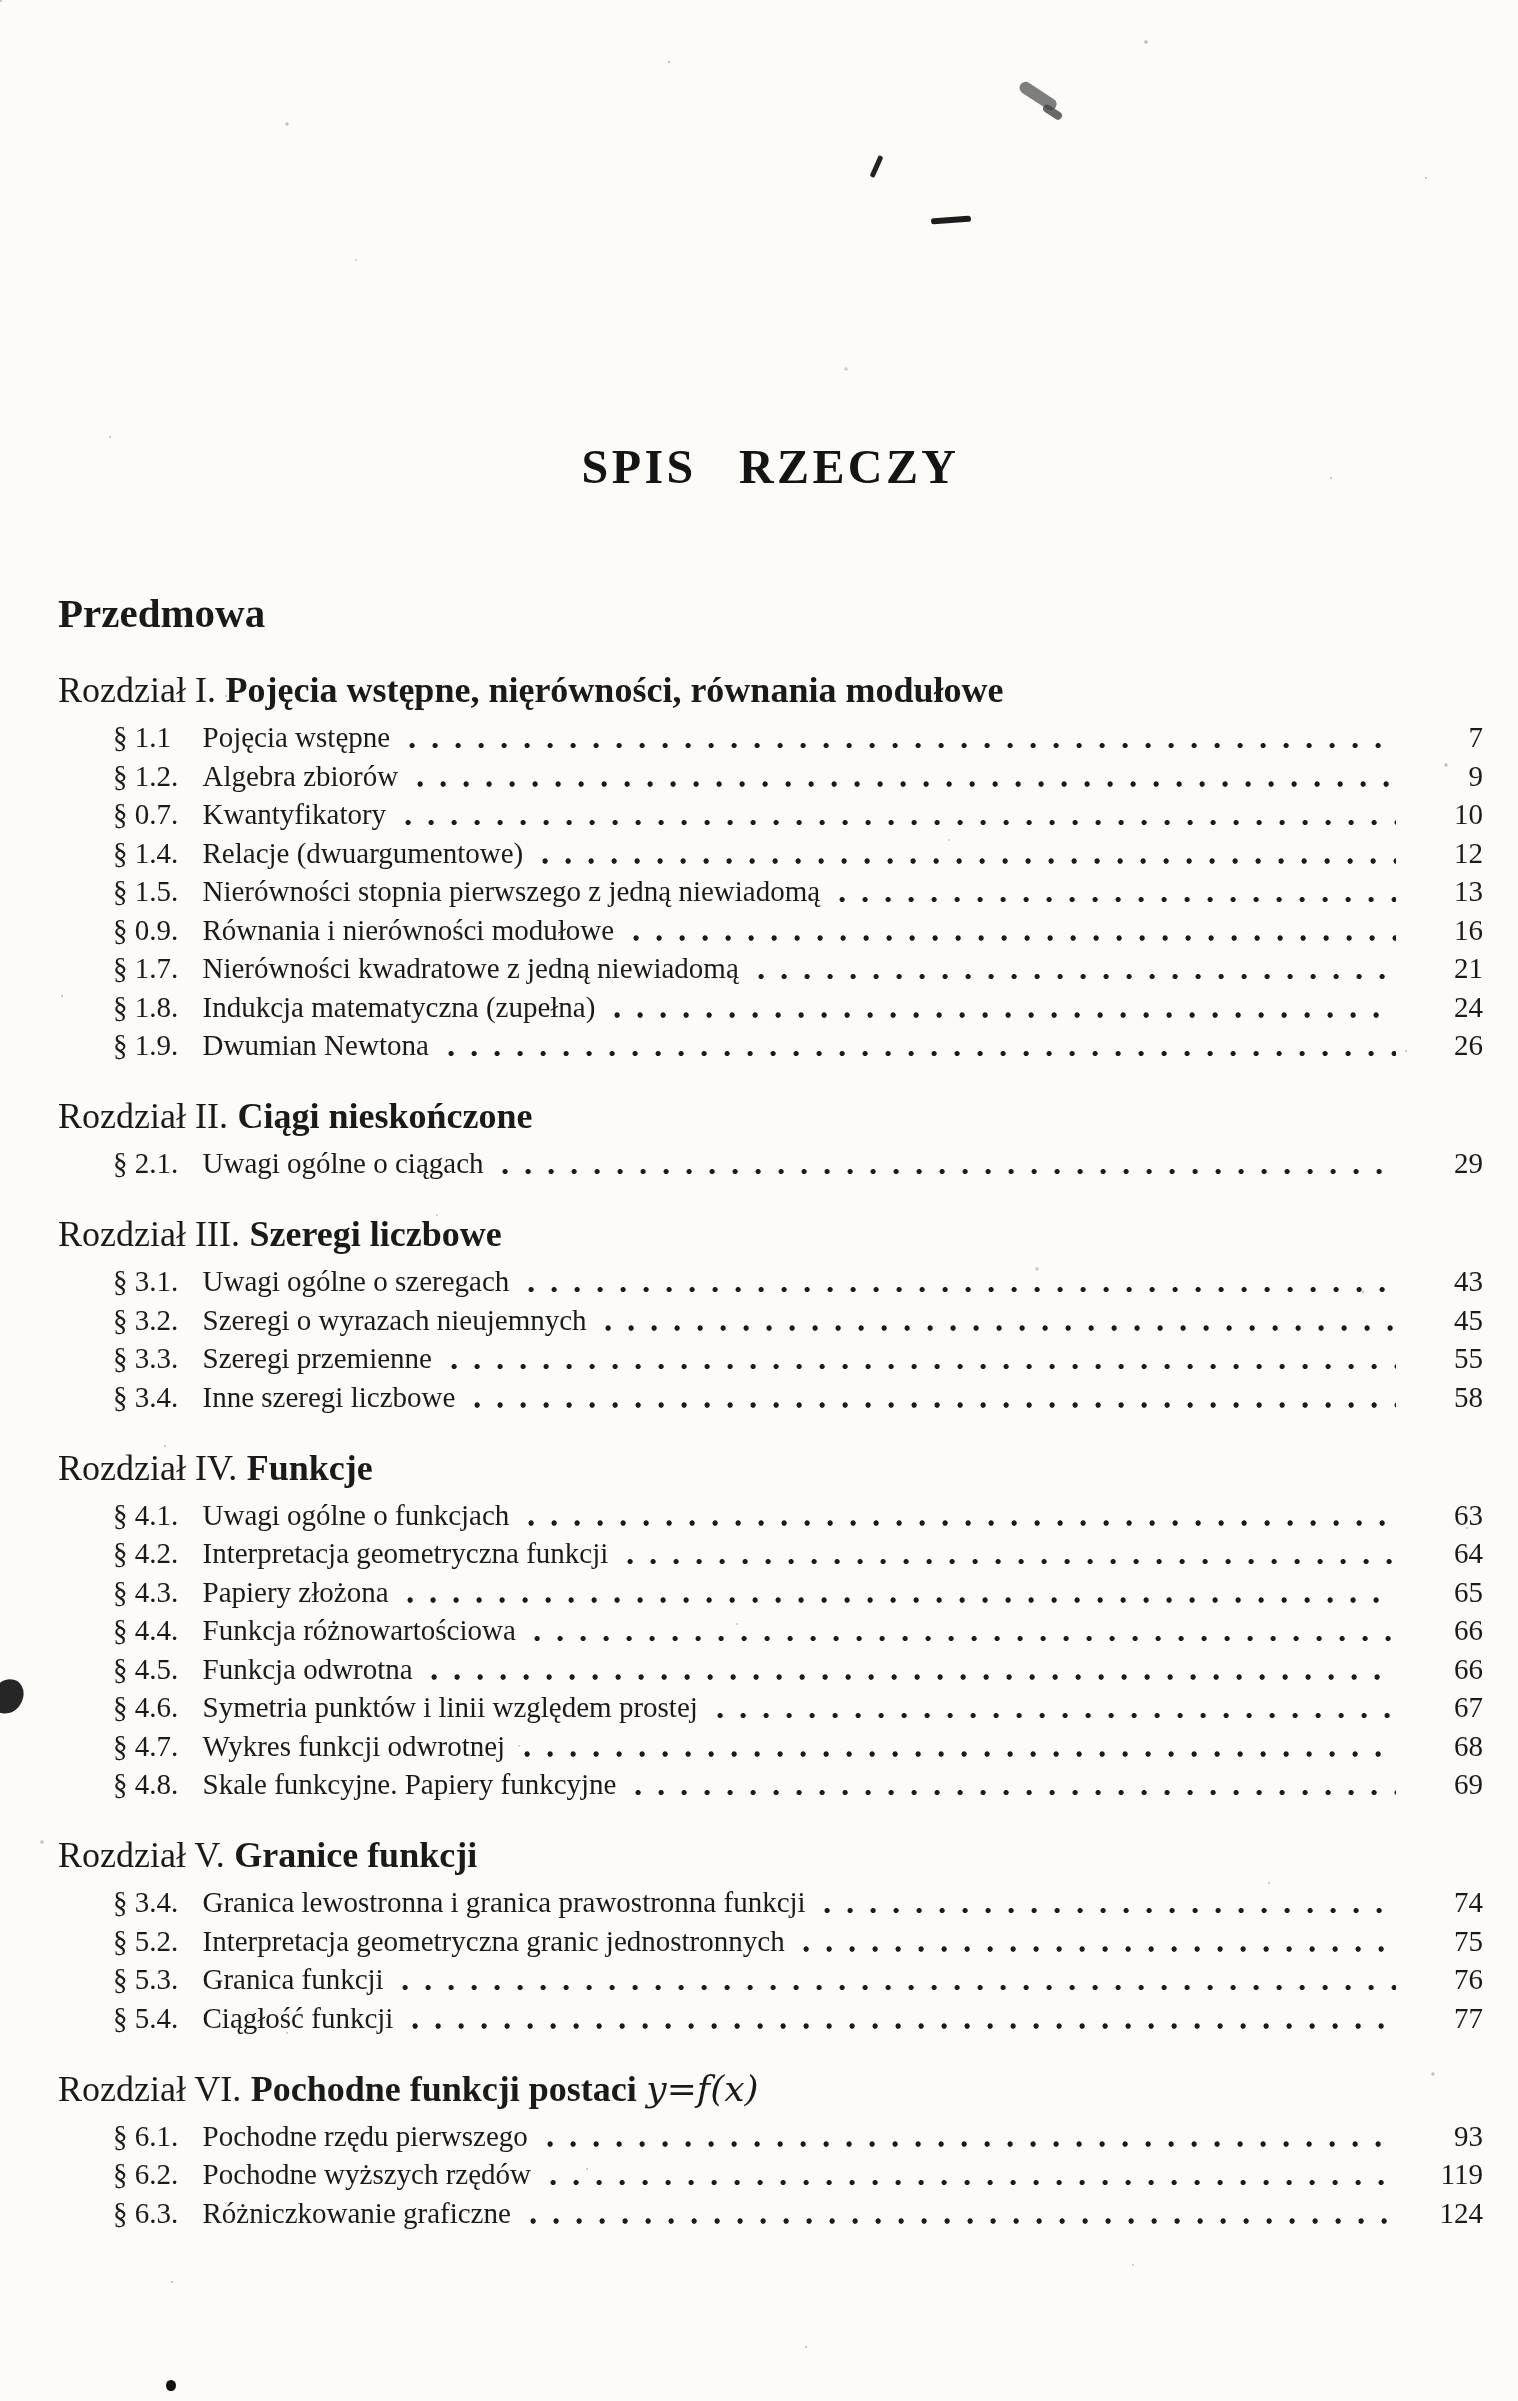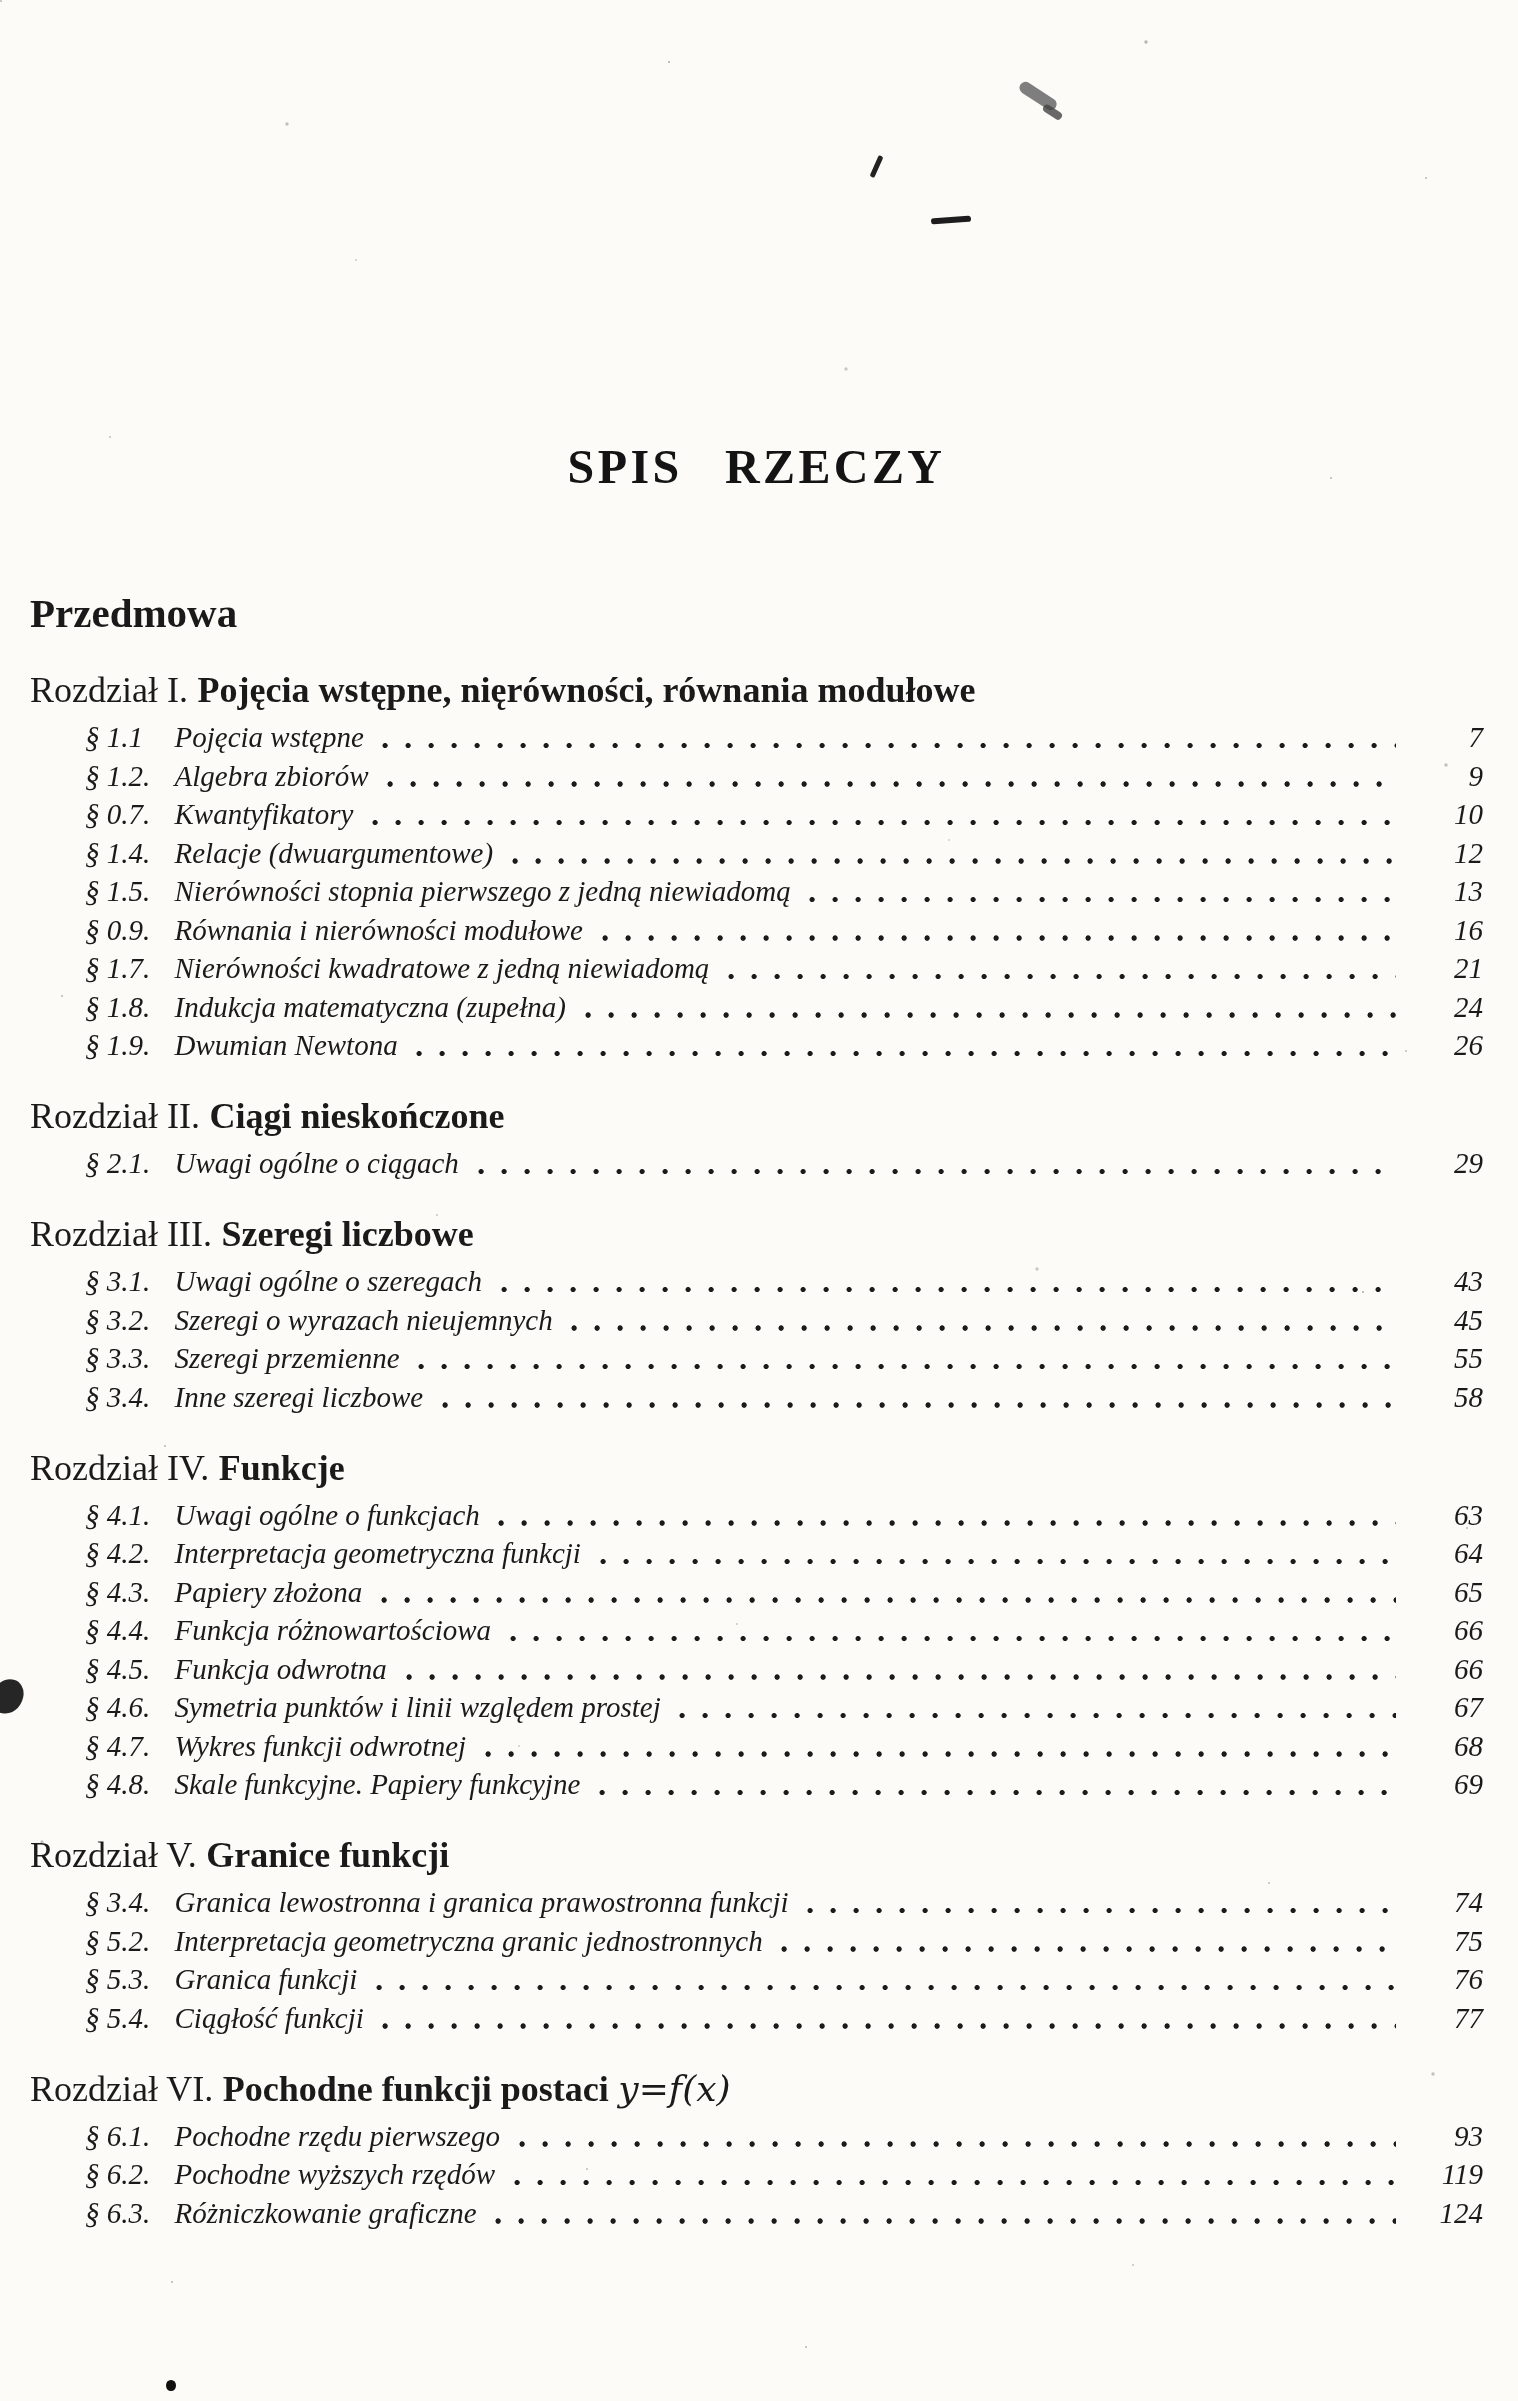--- a/index.html
+++ b/index.html
@@ -2,21 +2,21 @@
 <html lang="pl" style="font-size:11px"><head>
 <meta charset="utf-8">
 <style>
   html, body { margin: 0; padding: 0; background: #e8e6e0; }
   .page {
     position: relative;
     width: 1518px;
     height: 2401px;
     margin: 0 auto;
     box-sizing: border-box;
-    padding: 0 35px 0 30px;
+    padding: 0 35px 0 58px;
     background: #fcfbf7;
     color: #1a1a1a;
     font-family: "Liberation Serif", "DejaVu Serif", serif;
     overflow: hidden;
   }
   
   .speckles {
     position: absolute; left: 0; top: 0; width: 2px; height: 2px;
     border-radius: 50%; background: rgba(30,30,30,.30);
     box-shadow:
@@ -60,21 +60,20 @@
   .chapter-label { font-weight: 400; }
   .chapter-title { font-weight: 700; margin-left: 9.5px; }
   .chapter-math  { font-weight: 400; font-style: italic; margin-left: 9.5px; font-family: "DejaVu Serif", "Liberation Serif", serif; }
   .chapter-math:empty { display: none; }
 
   .sections { padding-left: 55px; }
   .sec-row {
     display: flex; align-items: flex-end;
     font-size: 29px; line-height: 1;
     margin-bottom: 9.5px;
-    font-style: italic;
   }
   .sec-num { min-width: 80px; white-space: pre; }
   .sec-title { white-space: nowrap; margin-left: 9.5px; }
   .dots {
     flex: 1 1 auto;
     height: 9.5px;
     align-self: flex-end;
     margin: 0 15px 2px 17.7px;
     background-image: radial-gradient(circle at 4.1px 4.8px, #1b1b1b 2.2px, rgba(0,0,0,0) 3px);
     background-size: 23px 9.5px;

